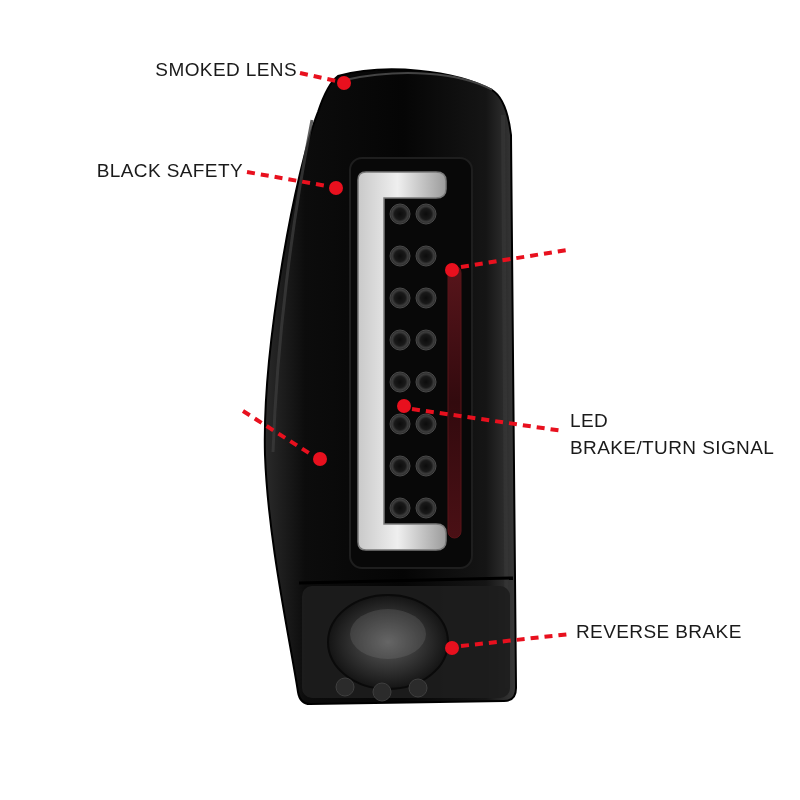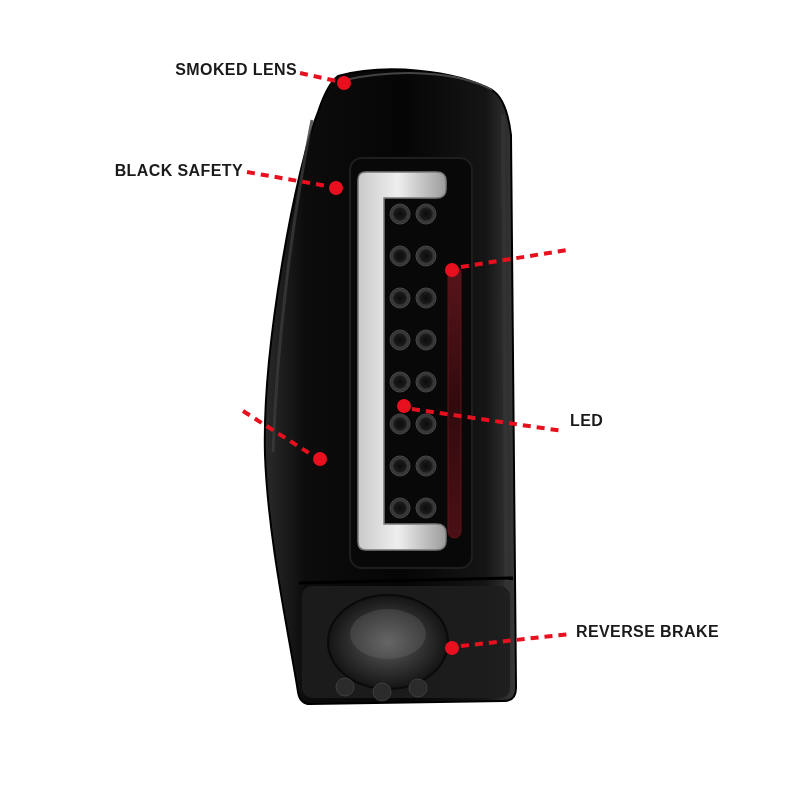--- a/index.html
+++ b/index.html
@@ -3,22 +3,22 @@
 <meta charset="utf-8">
 <style>
   html,body{margin:0;padding:0;background:#ffffff;}
   .canvas{
     position:relative;width:800px;height:800px;background:#ffffff;
     font-family:"Liberation Sans", sans-serif;overflow:hidden;
   }
   .art{position:absolute;left:0;top:0;width:800px;height:800px;}
   .callout{
     position:absolute;
-    font-size:16px;
-    font-weight:700;
+    font-size:19px;
+    font-weight:400;
     letter-spacing:.4px;
     color:#1a1a1a;
     white-space:nowrap;
     line-height:22px;
   }
   .callout span{display:block;}
   .align-right{text-align:right;}
   .lh-wide span{line-height:34px;}
   .lh-mid span{line-height:27px;}
 </style>
@@ -126,19 +126,20 @@
   </div>
 
   <div class="callout align-right" style="right:557px; top:160px">
     <span>BLACK SAFETY</span>
   </div>
 
 
 
   <div class="callout lh-mid" style="left:570px; top:407px">
     <span>LED</span>
+    <span>BRAKE/TURN SIGNAL</span>
   </div>
 
   <div class="callout" style="left:576px; top:621px">
     <span>REVERSE BRAKE</span>
   </div>
 
 </div>
 
 </body></html>

